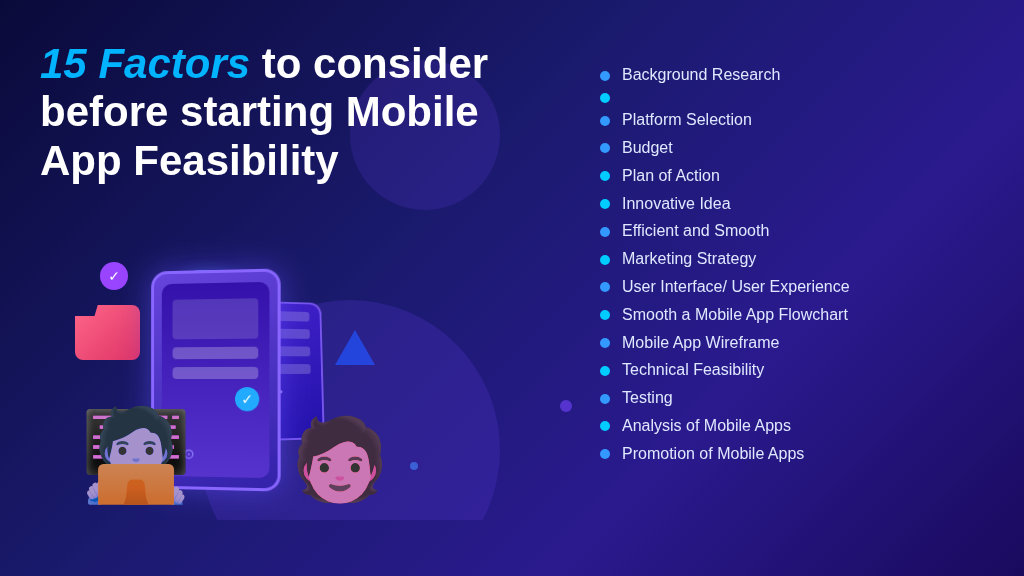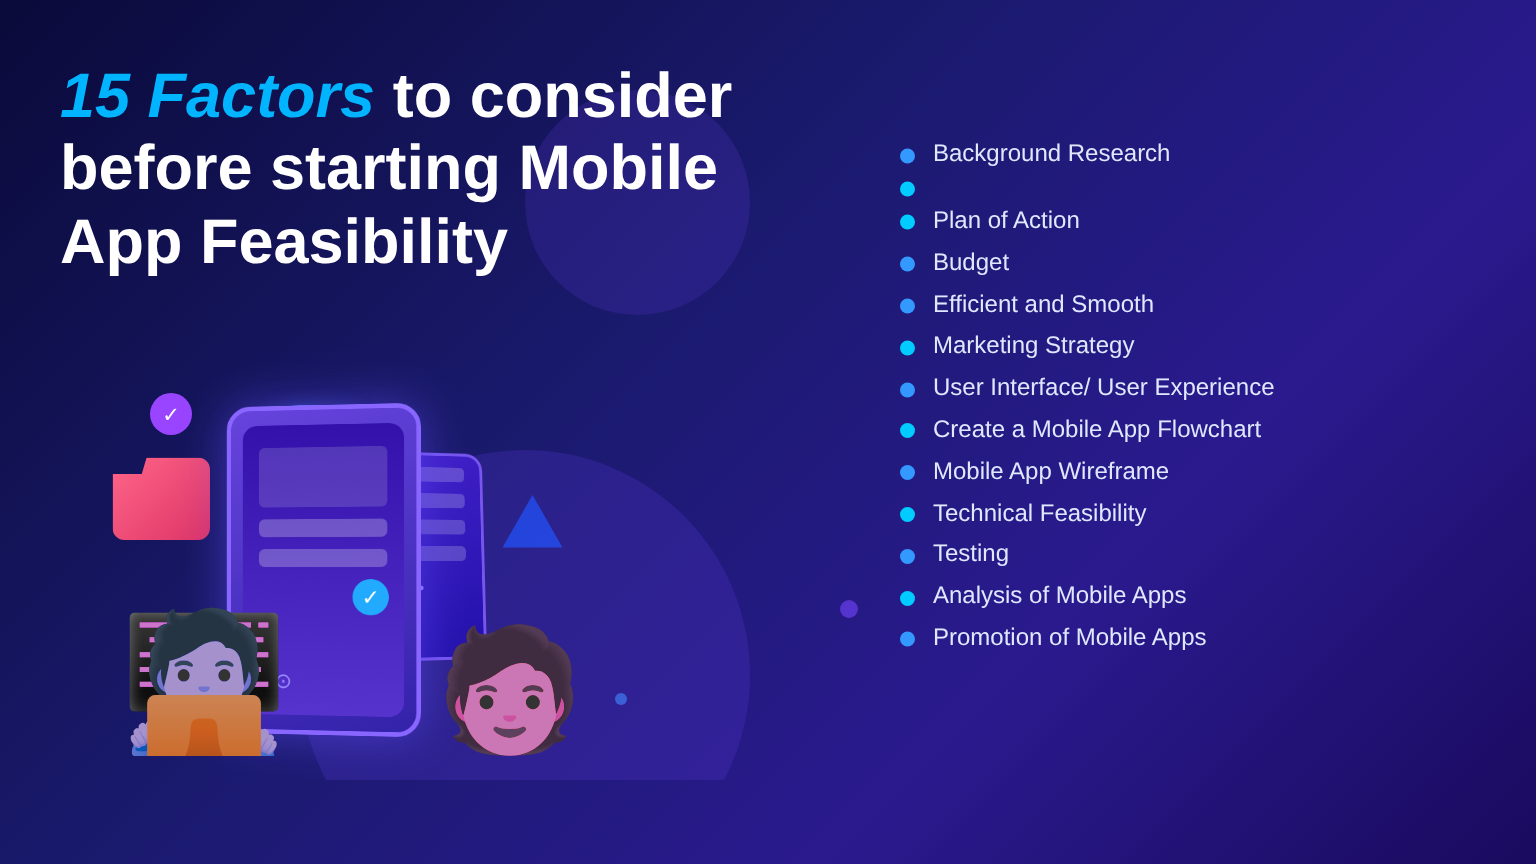--- a/index.html
+++ b/index.html
@@ -344,42 +344,50 @@
   <div class="right-section">
     <ul class="factor-list" id="factor-list">
     <li class="factor-item">
           <span class="bullet bullet-blue"></span>
           <span class="factor-label">Background Research</span>
         </li>
         <li class="factor-item">
           <span class="bullet bullet-cyan"></span>
         </li>
         <li class="factor-item">
+          <span class="bullet bullet-blue"></span>
+          <span class="factor-label">Platform Selection</span>
+        </li>
+        <li class="factor-item">
+          <span class="bullet bullet-blue"></span>
+          <span class="factor-label">Budget</span>
+        </li>
+        <li class="factor-item">
           <span class="bullet bullet-cyan"></span>
           <span class="factor-label">Plan of Action</span>
         </li>
         <li class="factor-item">
-          <span class="bullet bullet-blue"></span>
-          <span class="factor-label">Budget</span>
+          <span class="bullet bullet-cyan"></span>
+          <span class="factor-label">Innovative Idea</span>
         </li>
         <li class="factor-item">
           <span class="bullet bullet-blue"></span>
           <span class="factor-label">Efficient and Smooth</span>
         </li>
         <li class="factor-item">
           <span class="bullet bullet-cyan"></span>
           <span class="factor-label">Marketing Strategy</span>
         </li>
         <li class="factor-item">
           <span class="bullet bullet-blue"></span>
           <span class="factor-label">User Interface/ User Experience</span>
         </li>
         <li class="factor-item">
           <span class="bullet bullet-cyan"></span>
-          <span class="factor-label">Create a Mobile App Flowchart</span>
+          <span class="factor-label">Smooth a Mobile App Flowchart</span>
         </li>
         <li class="factor-item">
           <span class="bullet bullet-blue"></span>
           <span class="factor-label">Mobile App Wireframe</span>
         </li>
         <li class="factor-item">
           <span class="bullet bullet-cyan"></span>
           <span class="factor-label">Technical Feasibility</span>
         </li>
         <li class="factor-item">

